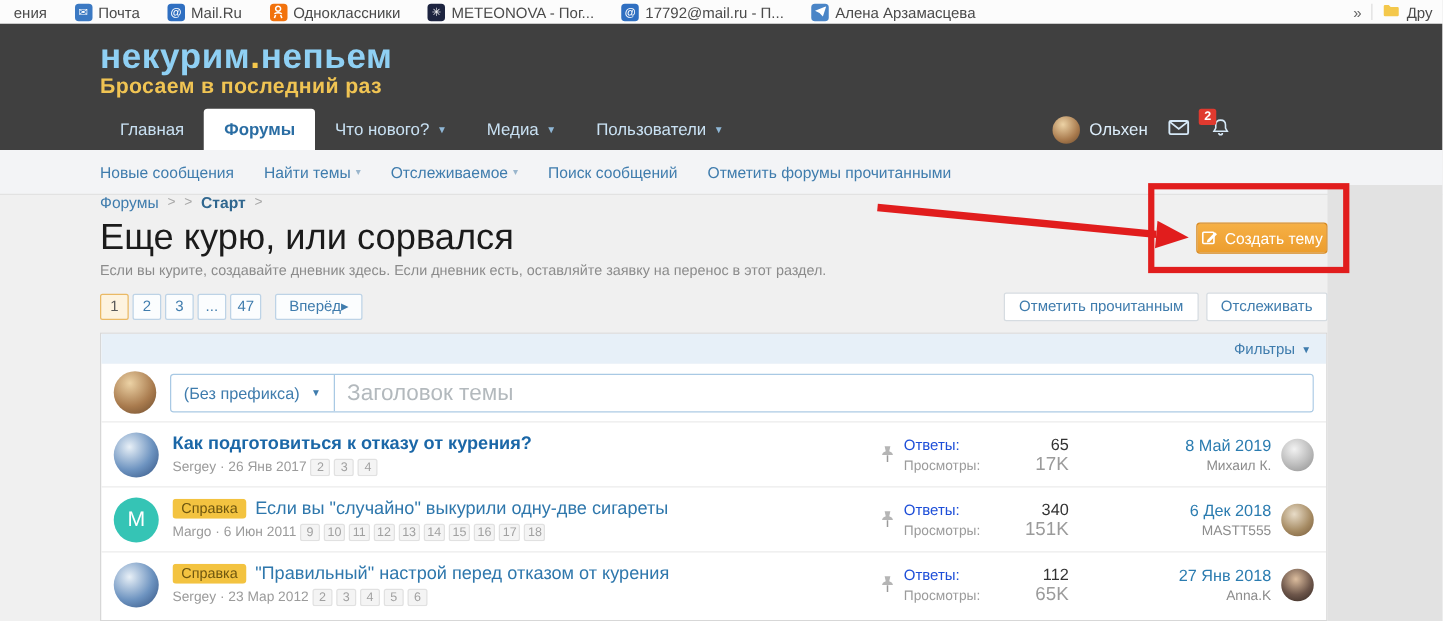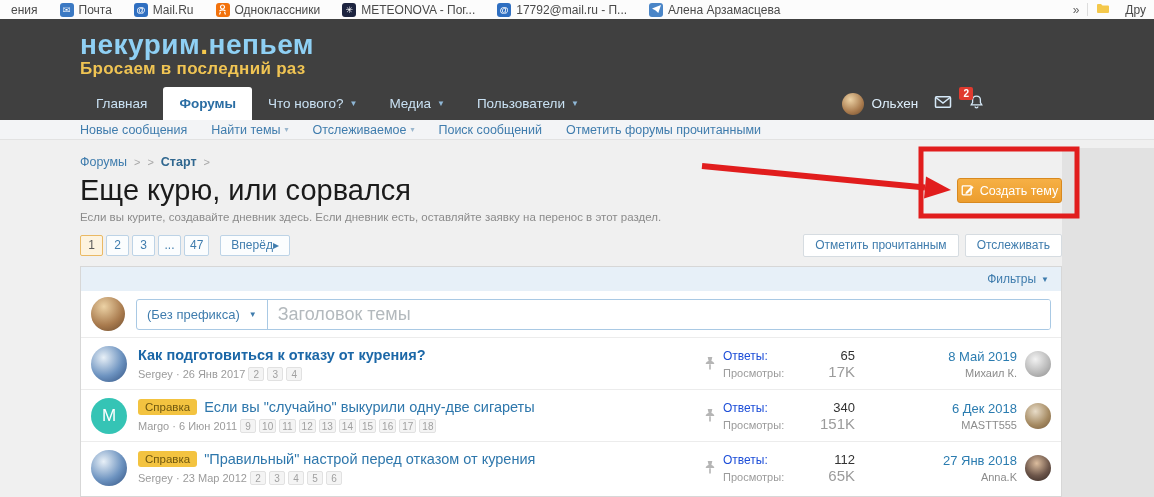--- a/index.html
+++ b/index.html
@@ -13,21 +13,21 @@
   .bm-ico { width:14px; height:14px; border-radius:3px; display:flex; align-items:center; justify-content:center;
     font-size:9px; color:#fff; flex:0 0 14px; }
   .ico-mail { background:#3b79c3; }
   .ico-at { background:#2f6fc1; font-weight:bold; }
   .ico-ok { background:#f2720c; }
   .ico-meteo { background:#1d2440; }
   .ico-social { background:#4a85c7; }
   .bm-right { margin-left:auto; display:flex; align-items:center; }
   .bm-chevron { color:#666; padding:0 8px; font-size:12px; }
   .bm-sep { width:1px; height:13px; background:#ddd; }
-  .bm-folder { display:flex; align-items:center; gap:15px; padding:0 8px; overflow:hidden; }
+  .bm-folder { display:flex; align-items:center; gap:5px; padding:0 8px; overflow:hidden; }
 
   
   .header { position:absolute; top:19px; left:0; width:1154px; height:101px; background:#404040; }
   .logo { position:absolute; left:80px; top:11px; line-height:1.05; }
   .logo-line1 { font-size:28px; font-weight:bold; color:#8fd0f4; letter-spacing:.5px; }
   .logo-dot { color:#f5c84c; }
   .logo-line2 { font-size:17px; font-weight:bold; color:#f0c453; margin-top:1px; letter-spacing:.3px; }
   .nav-row { position:absolute; bottom:0; left:80px; right:92px; height:33px; display:flex; align-items:stretch; }
   .tab { display:flex; align-items:center; gap:6px; padding:0 16px; color:#c9e1f3; font-size:13.5px; cursor:default; }
   .tab.active { background:#ffffff; color:#2a6da3; font-weight:bold; border-radius:3px 3px 0 0; }
@@ -35,21 +35,21 @@
   .nav-right { margin-left:auto; display:flex; align-items:center; gap:16px; color:#dcedfa; font-size:13.5px; }
   .nav-user { display:flex; align-items:center; gap:7px; }
   .nav-avatar { width:22px; height:22px; border-radius:50%;
     background:radial-gradient(circle at 38% 30%, #ecd2a5, #a97b4e 60%, #6b4a2c); }
   .nav-ico { position:relative; display:flex; align-items:center; }
   .alert-badge { position:absolute; top:-7px; left:-9px; background:#e03a2f; color:#fff; font-size:10px;
     line-height:13px; min-width:14px; text-align:center; border-radius:2px; padding:0 2px; font-weight:bold; }
   .nav-search { display:flex; align-items:center; gap:7px; color:#eef6fd; font-size:14px;margin-top:48px; }
 
   
-  .subnav { position:absolute; top:120px; left:0; width:1154px; height:20px; background:#f3f4f6;
+  .subnav { position:absolute; top:120px; left:0; width:1154px; height:36px; background:#f3f4f6;
     border-bottom:1px solid #e2e2e2; display:flex; align-items:center; padding-left:80px; gap:24px;
     font-size:12.5px; color:#3f7cad; }
   .subnav-item { display:flex; align-items:center; gap:4px; white-space:nowrap; }
   .subnav .caret { color:#9ab6cd; }
 
   
   .right-strip { position:absolute; top:148px; left:1062px; width:92px; height:349px; background:#e2e2e2; }
   .main { position:absolute; top:148px; left:80px; width:982px; height:349px; }
   .breadcrumb { margin-top:6px; font-size:12.5px; color:#3f7cad; display:flex; align-items:center; gap:7px; height:15px; }
   .crumb-sep { color:#a7a7a7; font-size:11px; }

